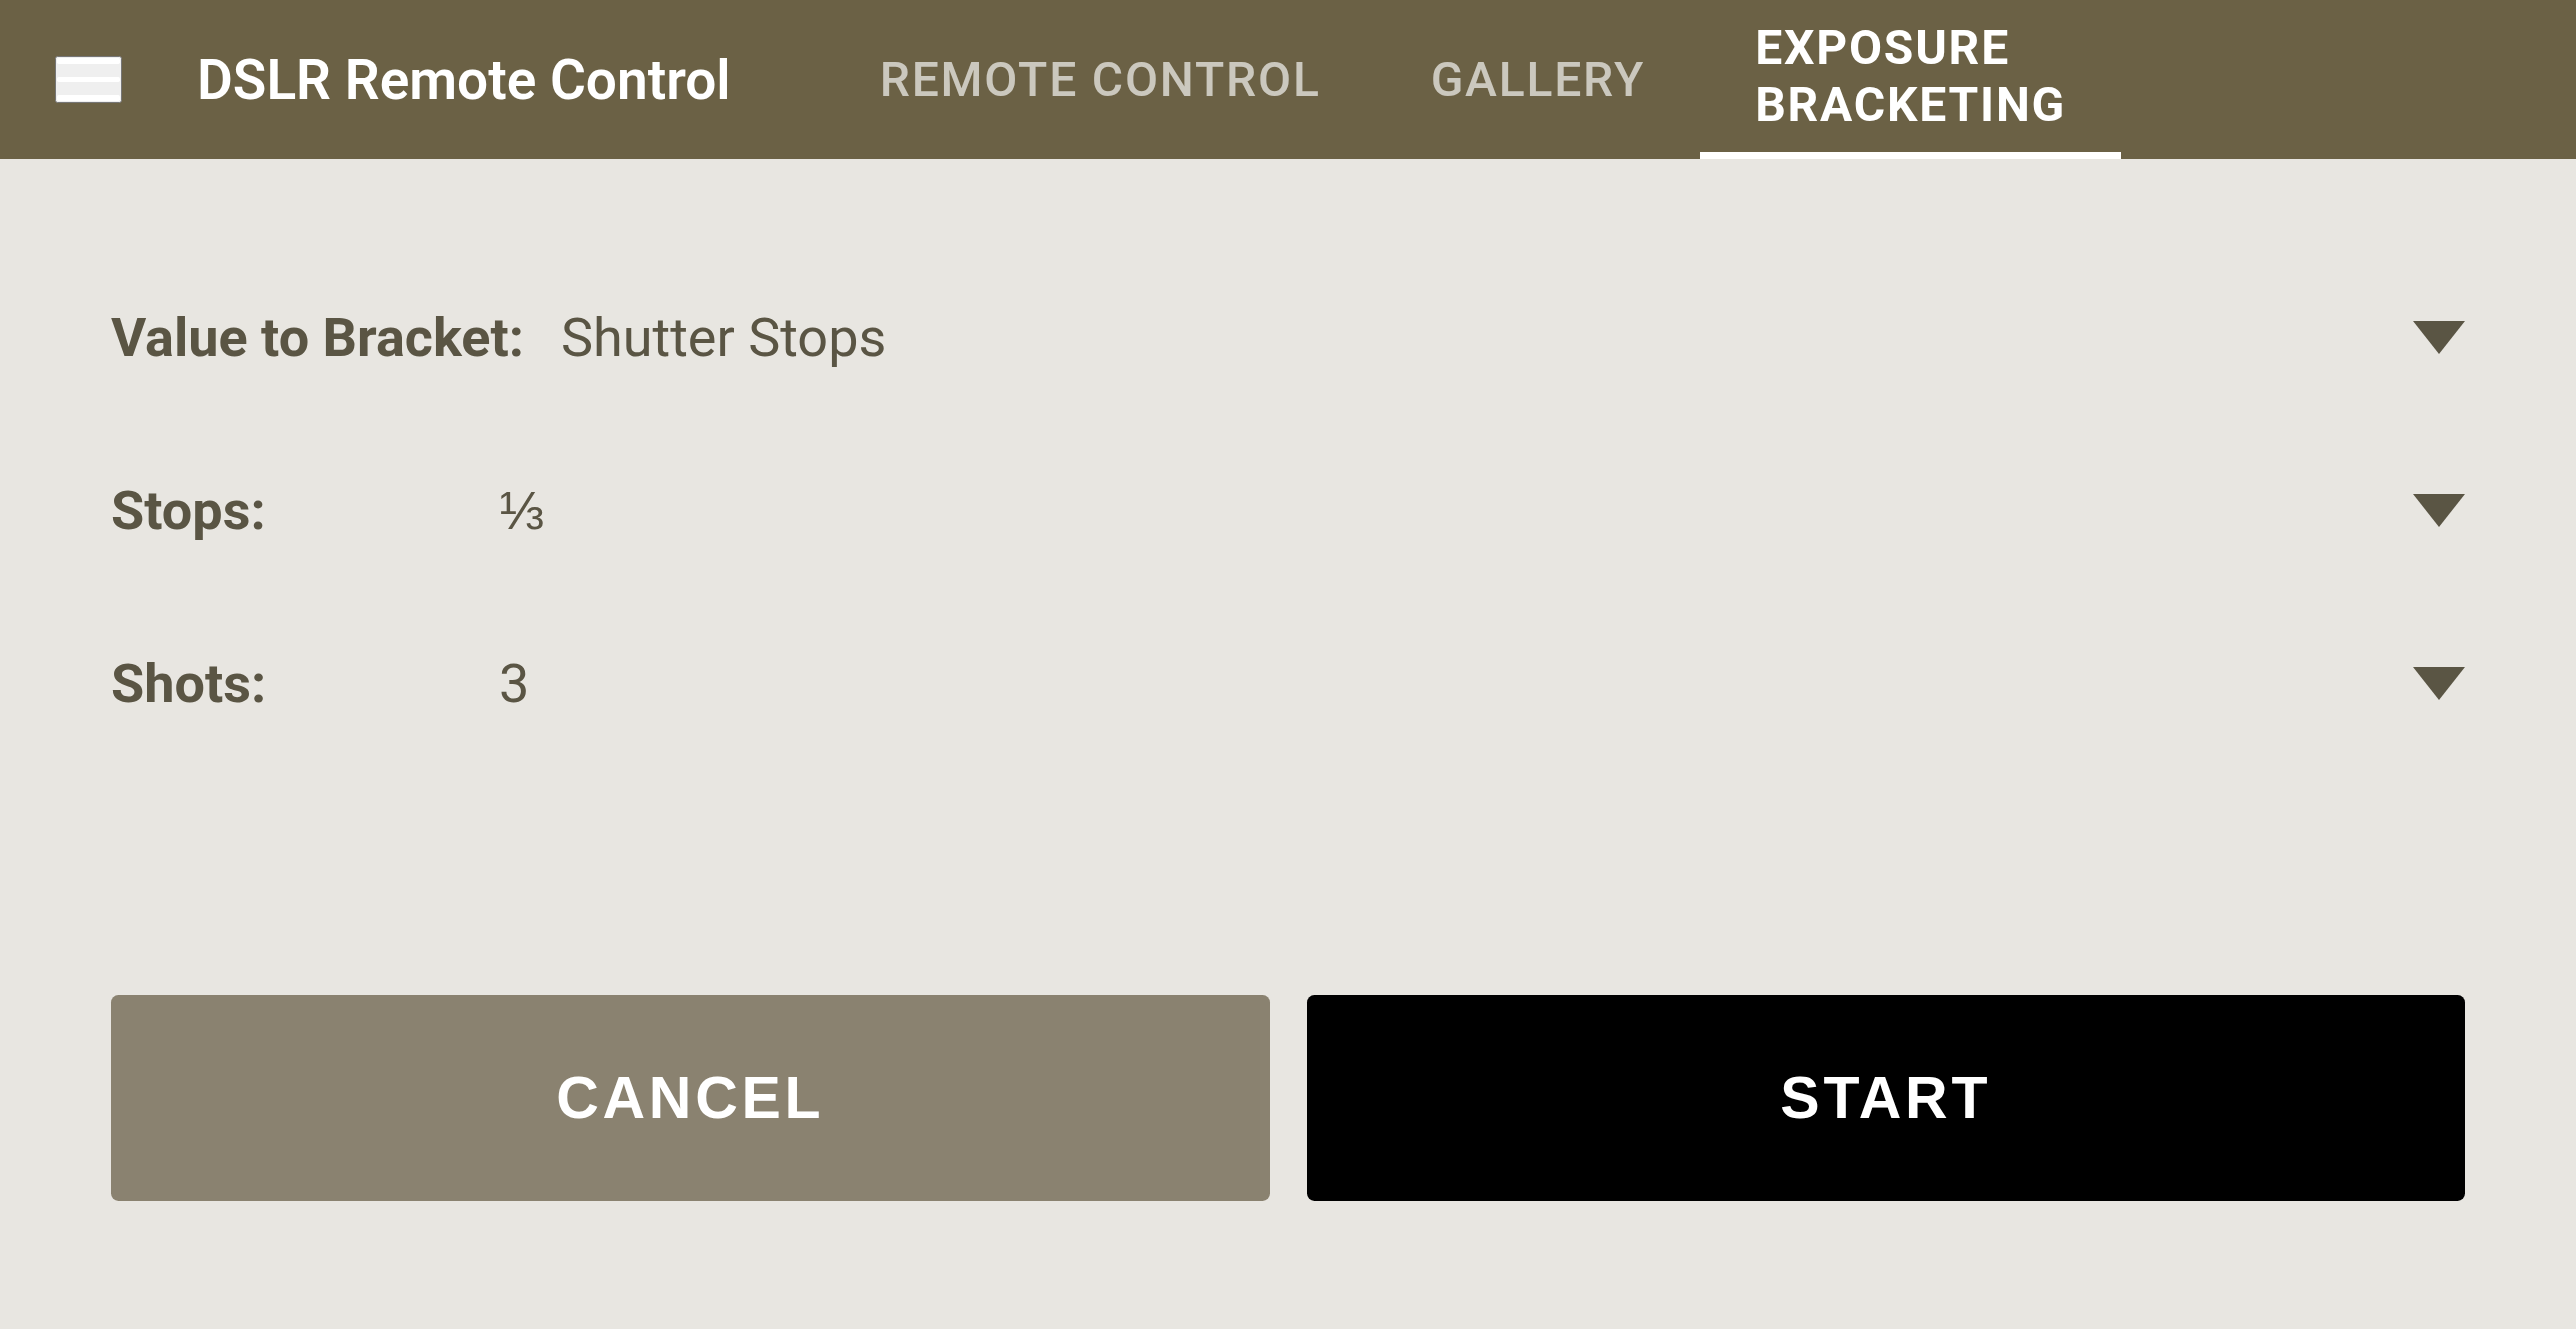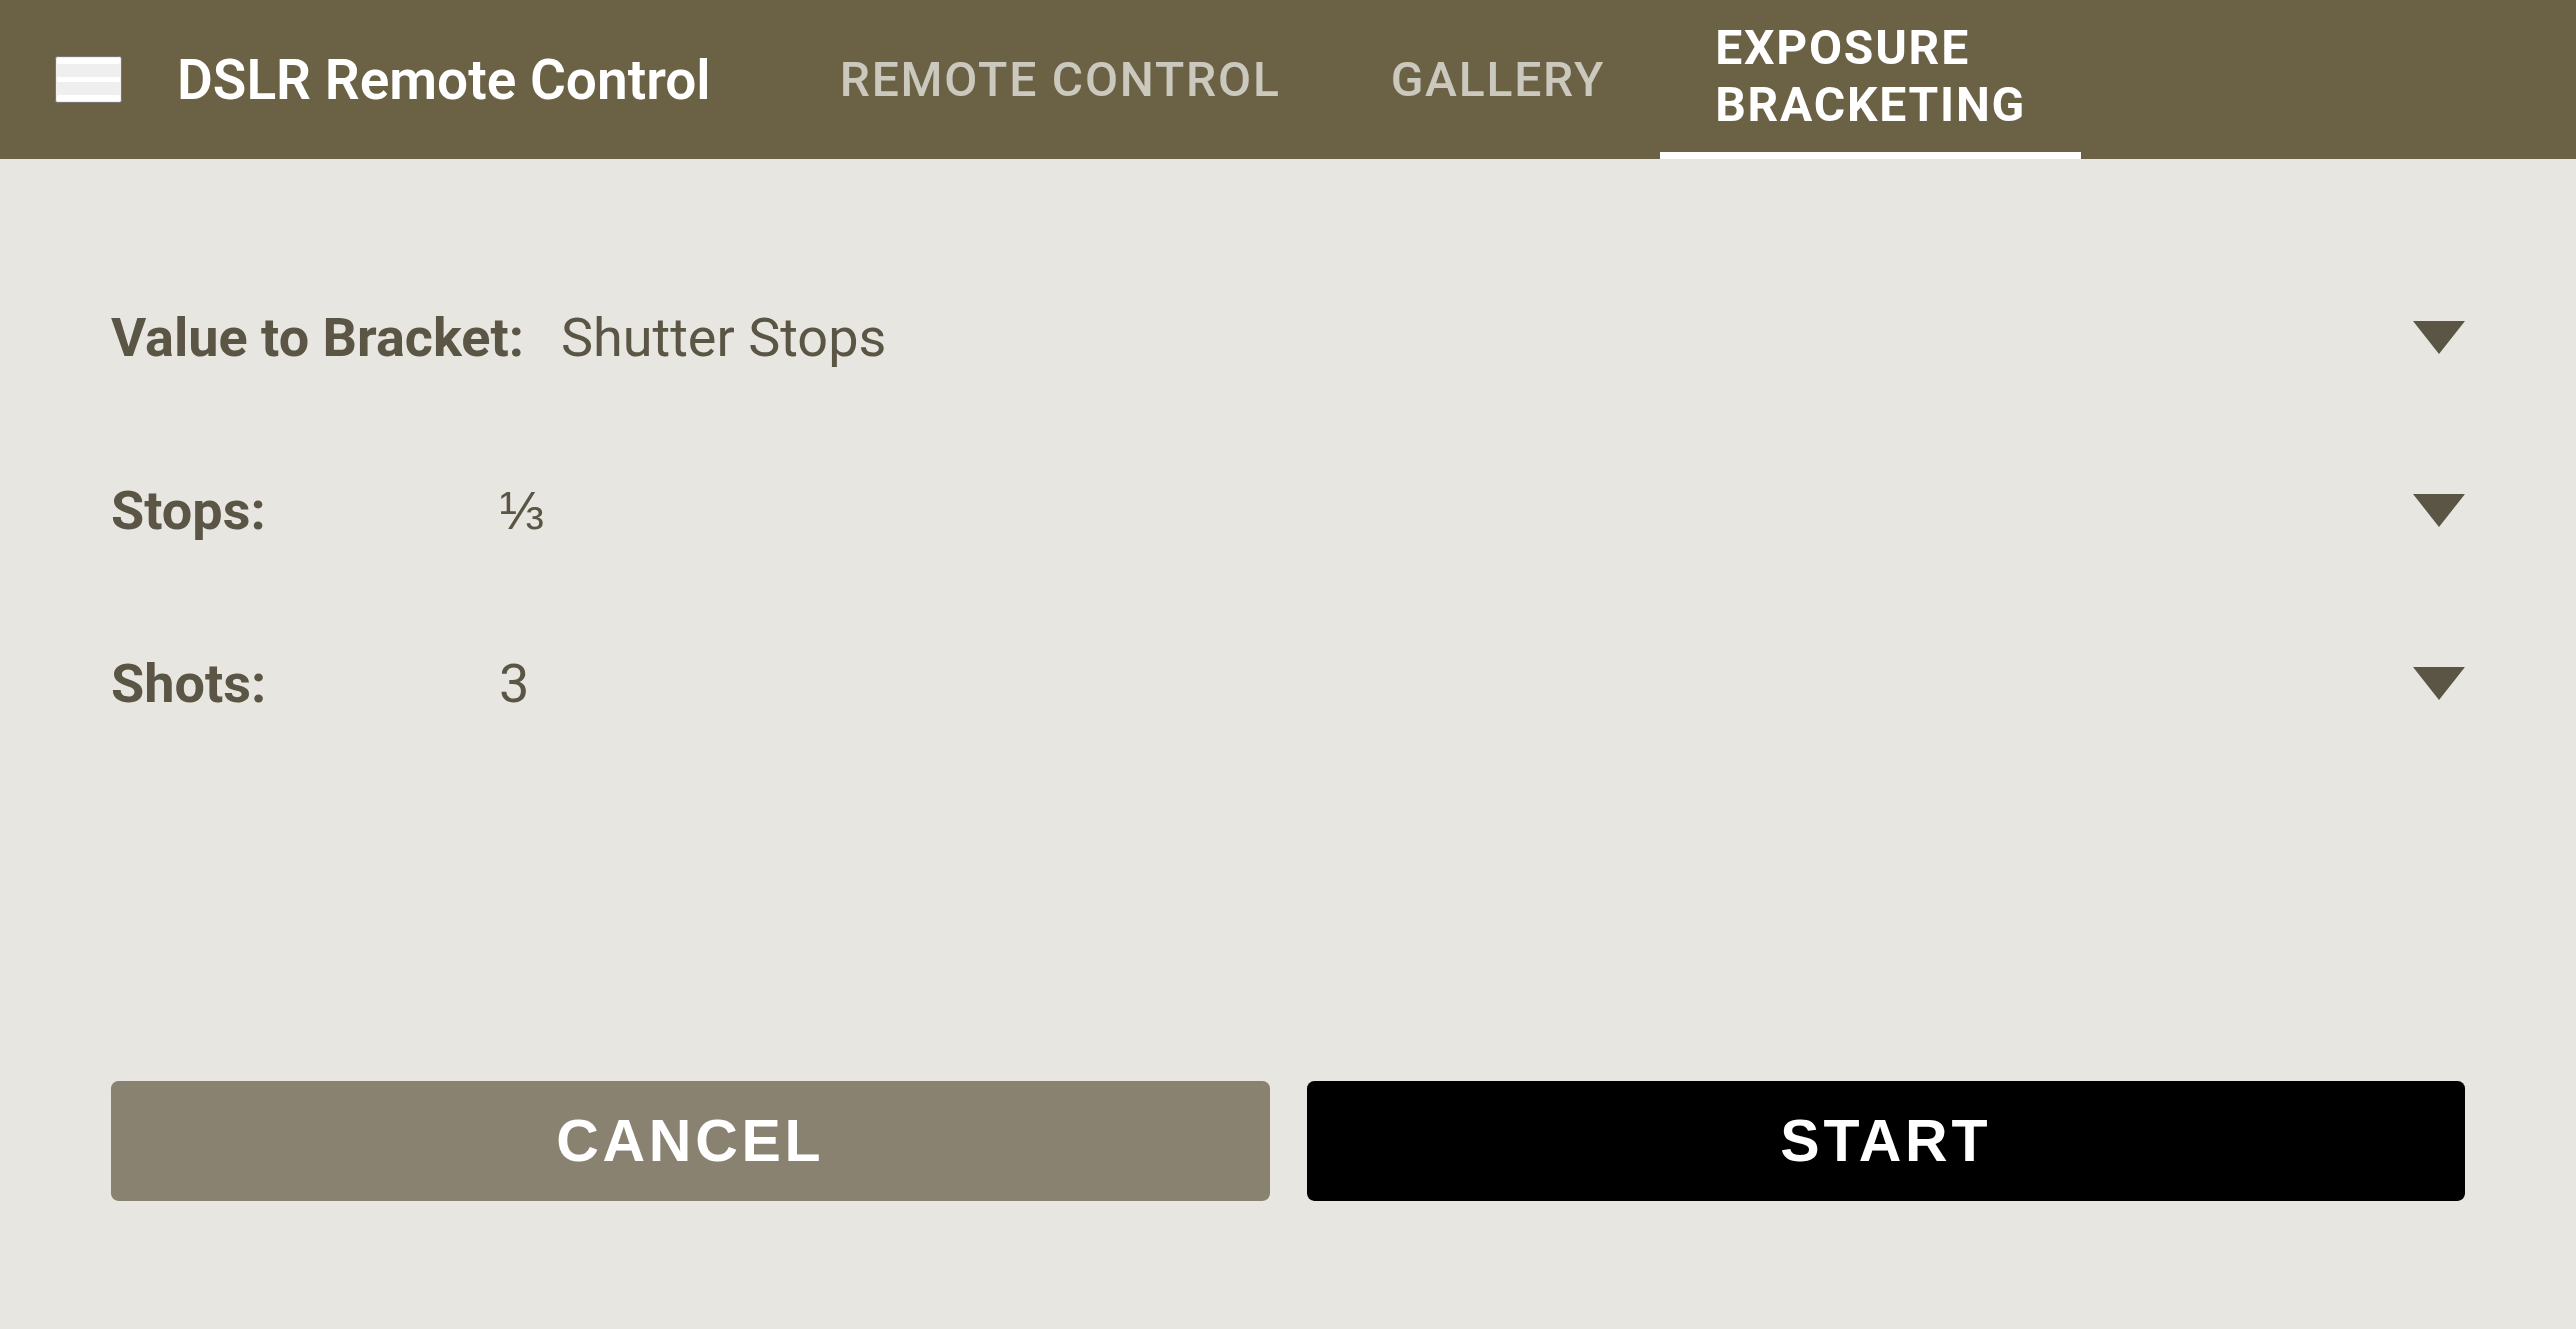--- a/index.html
+++ b/index.html
@@ -17,20 +17,21 @@
     }
 
     
     .navbar {
       display: flex;
       align-items: center;
       background-color: #6b6145;
       height: 159px;
       padding: 0 55px;
       width: 100%;
+      gap: 20px;
     }
 
     .hamburger-btn {
       display: flex;
       flex-direction: column;
       gap: 13px;
       cursor: pointer;
       margin-right: 55px;
     }
 
@@ -132,21 +133,21 @@
     
     .buttons-area {
       display: flex;
       gap: 37px;
       padding-bottom: 37px;
       margin-top: auto;
     }
 
     .btn {
       flex: 1;
-      height: 120px;
+      height: 206px;
       border: none;
       border-radius: 7.4px;
       font-size: 59px;
       font-weight: 700;
       letter-spacing: 3.7px;
       cursor: pointer;
       text-transform: uppercase;
     }
 
     .btn-cancel {

